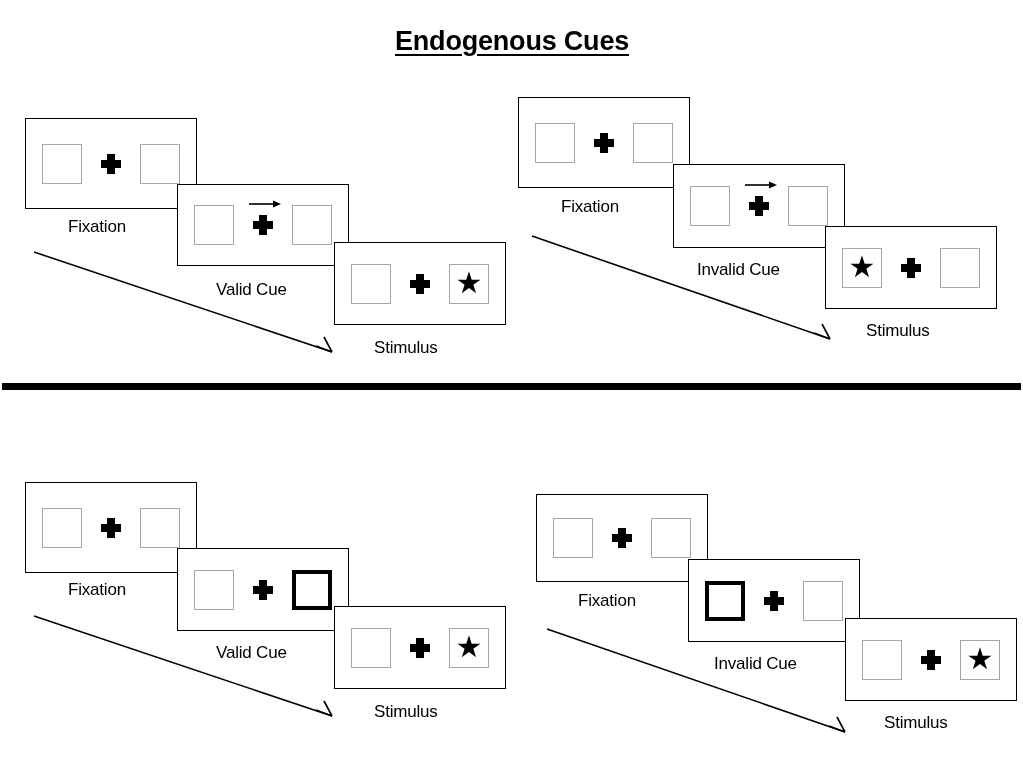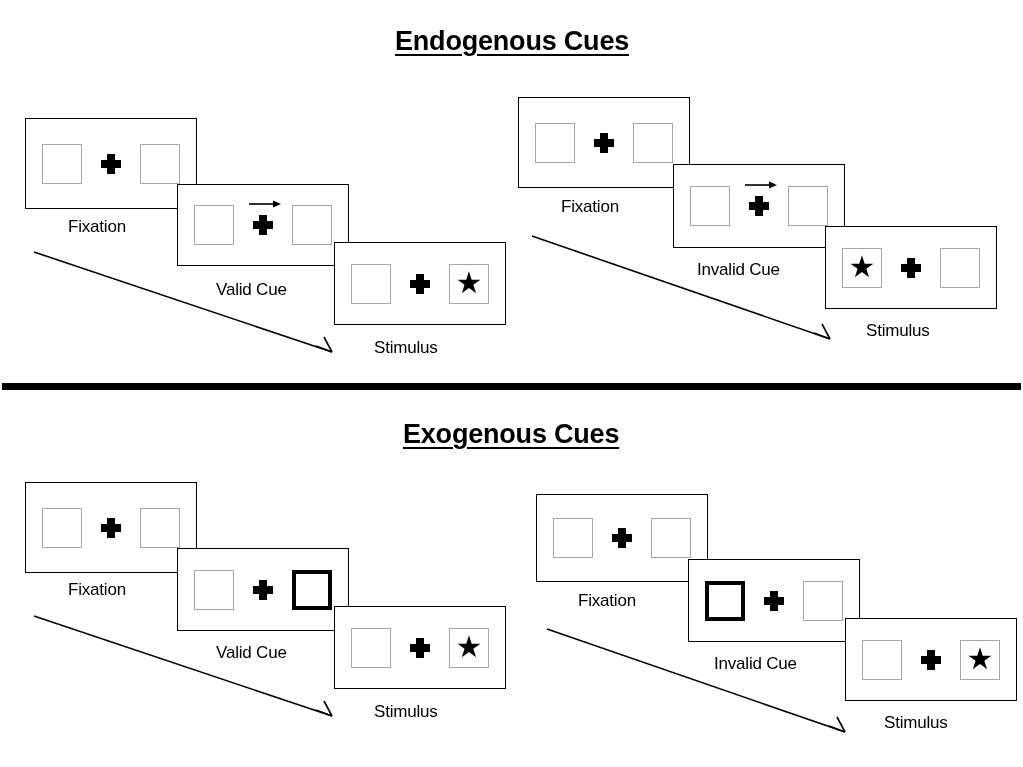--- a/index.html
+++ b/index.html
@@ -218,21 +218,20 @@
         <span class="star">★</span>
       </div>
       <div class="cross"></div>
       <div class="box"></div>
     </div>
   </div>
   <div class="caption" style="left:866px; top:321px;">Stimulus</div>
 
   <div class="divider" style="left:2px; top:383px; width:1019px; height:7px;"></div>
 
-  <div class="section-title" style="left:403px; top:419px;">Exogenous Cues</div>
 
   <div class="time-arrow" style="left:32px; top:612px;">
     <svg width="315" height="115" viewBox="0 0 315 115">
       <line x1="2" y1="4" x2="300" y2="104" stroke="#000" stroke-width="1.6"></line>
       <path d="M300 104 L284 98 M300 104 L292 89" stroke="#000" stroke-width="1.6" fill="none"></path>
     </svg>
   </div>
 
   <div class="frame" style="left:25px; top:482px; width:172px; height:91px;">
     <div class="frame-inner">

